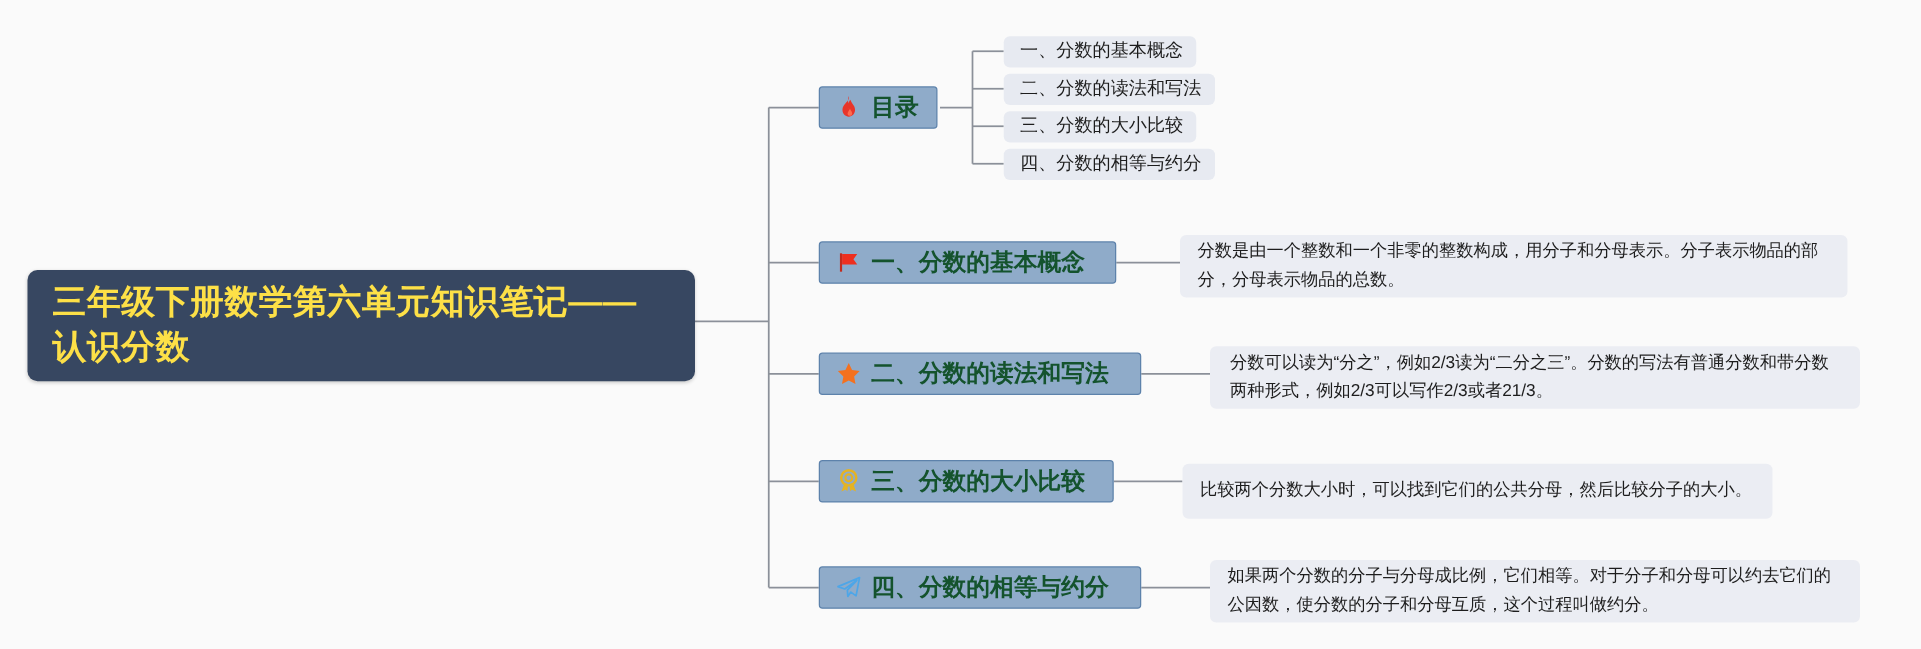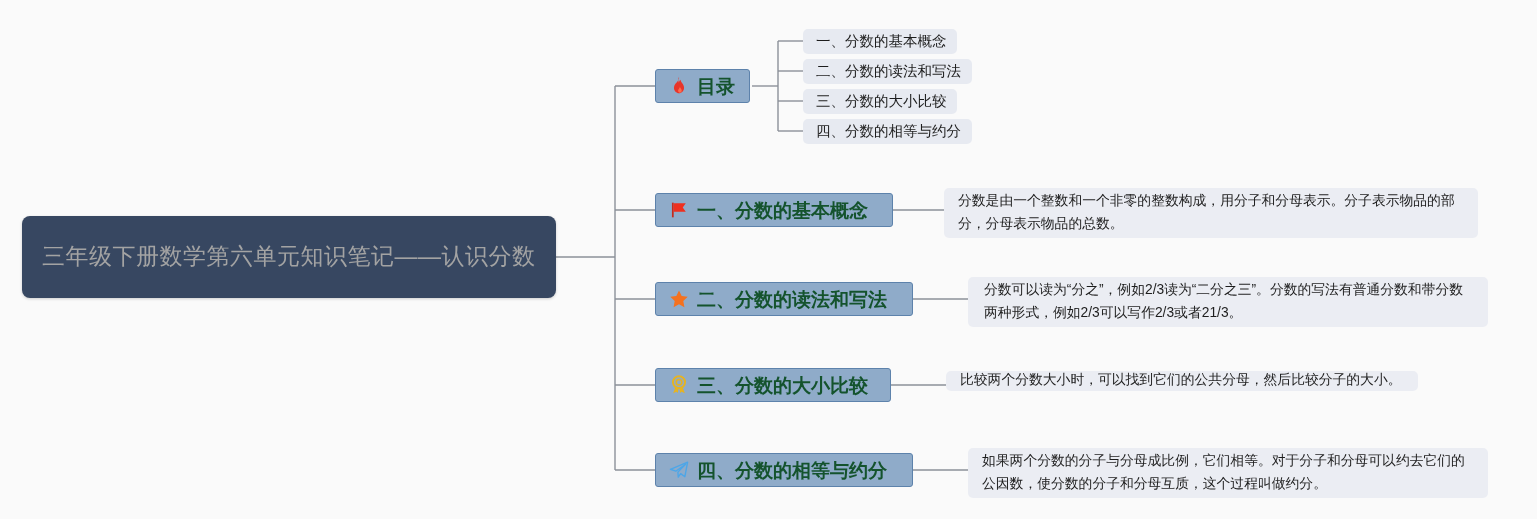--- a/index.html
+++ b/index.html
@@ -17,23 +17,23 @@
   .root-node {
     position: absolute; left: 22px; top: 216px;
     width: 534px; min-height: 82px;
     background: #374761;
     border-radius: 8px;
     display: flex; align-items: center;
     padding: 8px 20px 10px 20px;
     box-shadow: 0 1px 3px rgba(0,0,0,.18);
   }
   .root-title {
-    color: #a3a3a3;
-    font-size: 23px;
-    font-weight: 400;
+    color: #fde047;
+    font-size: 27px;
+    font-weight: 700;
     line-height: 1.32;
     letter-spacing: .5px;
   }
 
   
   .branch-node {
     position: absolute;
     background: #8fabc9;
     border: 1px solid #5d82ab;
     border-radius: 3px;
@@ -160,21 +160,21 @@
 
   <div class="branch-node" style="left:655px; top:368px; width:236px;">
     <svg class="node-icon" viewBox="0 0 24 24">
       <path d="M8.4 13.6L5.6 21l3.6-1.7 1.6 1.4.6-6.3z" fill="#e5b323"></path>
       <path d="M15.6 13.6L18.4 21l-3.6-1.7-1.6 1.4-.6-6.3z" fill="#e5b323"></path>
       <circle cx="12" cy="9" r="6.6" fill="none" stroke="#e5b323" stroke-width="2.1"></circle>
       <circle cx="12" cy="9" r="3" fill="none" stroke="#e5b323" stroke-width="1.8"></circle>
     </svg>
     <span class="branch-label">三、分数的大小比较</span>
   </div>
-  <div class="desc-box" style="left:946px; top:371px; width:472px; height:20px;">
+  <div class="desc-box" style="left:946px; top:371px; width:472px; height:44px;">
     <div class="desc-text">比较两个分数大小时，可以找到它们的公共分母，然后比较分子的大小。</div>
   </div>
 
   <div class="branch-node" style="left:655px; top:453px; width:258px;">
     <svg class="node-icon" viewBox="0 0 24 24">
       <path d="M21.4 3.4L2.6 11.2l5.9 2.1 10.6-7.6-8.3 8.6.4 5.5 2.6-3.8 4.6 3.3z" fill="none" stroke="#4da6e8" stroke-width="1.5" stroke-linejoin="round"></path>
     </svg>
     <span class="branch-label">四、分数的相等与约分</span>
   </div>
   <div class="desc-box" style="left:968px; top:448px; width:520px; height:50px;">

